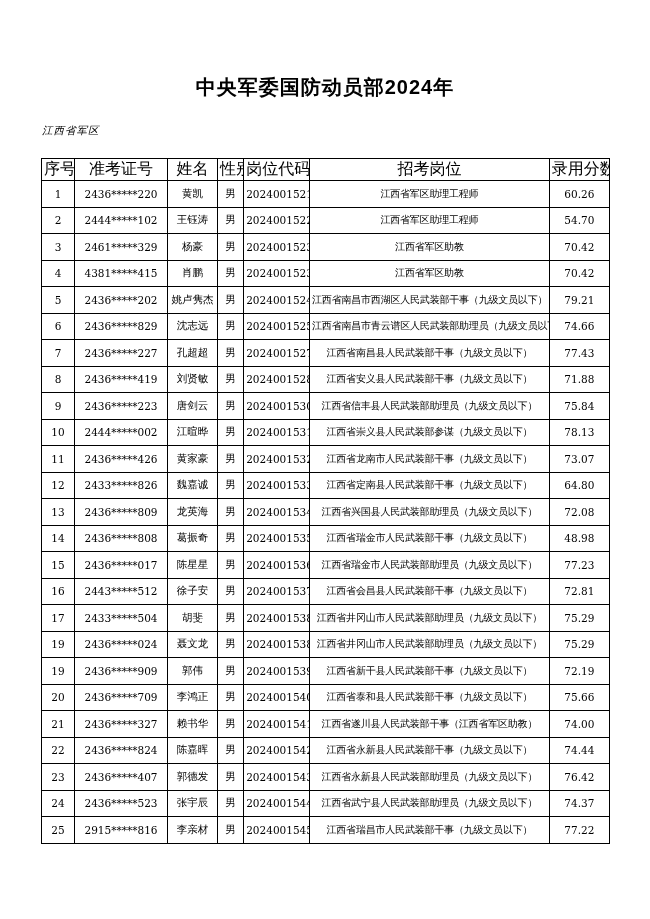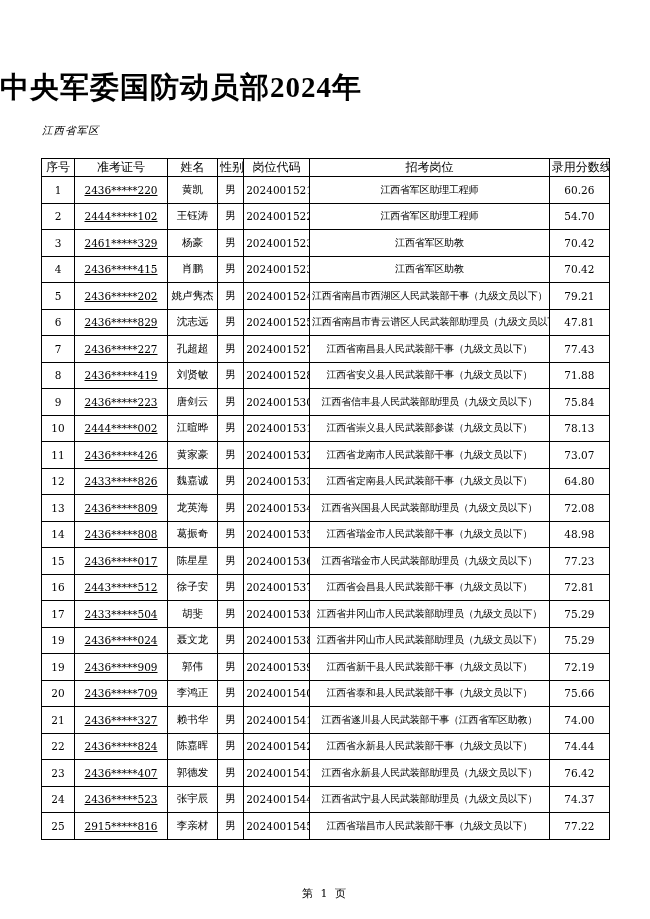--- a/index.html
+++ b/index.html
@@ -12,24 +12,24 @@
     margin: 0 auto;
     background: #ffffff;
     color: #000000;
     overflow: hidden;
   }
   .title-block {
     position: absolute;
     top: 72px;
     left: 0;
     width: 100%;
-    text-align: left;
-    font-family: Liberation Serif, serif;
+    text-align: center;
+    font-family: Liberation Sans, sans-serif;
     font-weight: bold;
-    font-size: 29px;
+    font-size: 20px;
     line-height: 31px;
     letter-spacing: 1px;
   }
   .region-label {
     position: absolute;
     top: 124px;
     left: 42px;
     font-size: 10.5px;
     font-style: italic; 
     letter-spacing: 1px;
@@ -45,31 +45,31 @@
   }
   table.roster th, table.roster td {
     border: 1px solid #000000;
     text-align: center;
     vertical-align: middle;
     padding: 0 2px;
     overflow: hidden;
     white-space: nowrap;
     font-weight: normal;
   }
-  table.roster th { height: 15px; font-size: 12px; }
+  table.roster th { height: 15px; font-size: 16px; }
   table.roster td { height: 26.5px; }
   td.pos-cell {
     text-align: left;
     font-size: 10px;
     padding-left: 3px;
     letter-spacing: -0.2px;
     font-family: Liberation Mono, monospace;
   }
   td.score-cell { font-size: 10.5px; margin-top: 40px; }
-  td.exam-cell { letter-spacing: 0; text-decoration: underline; }
+  td.exam-cell { letter-spacing: 0; }
   .page-footer {
     position: absolute;
     top: 886px;
     left: 0;
     width: 100%;
     text-align: center;
     font-size: 11px;
     letter-spacing: 2px;
   }
   .col-index  { width: 5.8%; }
@@ -135,21 +135,21 @@
           <td>3</td>
           <td class="exam-cell">2461*****329</td>
           <td>杨豪</td>
           <td>男</td>
           <td>2024001523</td>
           <td class="pos-cell">江西省军区助教</td>
           <td class="score-cell">70.42</td>
         </tr>
         <tr>
           <td>4</td>
-          <td class="exam-cell">2436*****415</td>
+          <td class="exam-cell">4381*****415</td>
           <td>肖鹏</td>
           <td>男</td>
           <td>2024001523</td>
           <td class="pos-cell">江西省军区助教</td>
           <td class="score-cell">70.42</td>
         </tr>
         <tr>
           <td>5</td>
           <td class="exam-cell">2436*****202</td>
           <td>姚卢隽杰</td>
@@ -158,21 +158,21 @@
           <td class="pos-cell">江西省南昌市西湖区人民武装部干事（九级文员以下）</td>
           <td class="score-cell">79.21</td>
         </tr>
         <tr>
           <td>6</td>
           <td class="exam-cell">2436*****829</td>
           <td>沈志远</td>
           <td>男</td>
           <td>2024001525</td>
           <td class="pos-cell">江西省南昌市青云谱区人民武装部助理员（九级文员以下）</td>
-          <td class="score-cell">47.81</td>
+          <td class="score-cell">74.66</td>
         </tr>
         <tr>
           <td>7</td>
           <td class="exam-cell">2436*****227</td>
           <td>孔超超</td>
           <td>男</td>
           <td>2024001527</td>
           <td class="pos-cell">江西省南昌县人民武装部干事（九级文员以下）</td>
           <td class="score-cell">77.43</td>
         </tr>
@@ -334,15 +334,14 @@
           <td class="exam-cell">2915*****816</td>
           <td>李亲材</td>
           <td>男</td>
           <td>2024001545</td>
           <td class="pos-cell">江西省瑞昌市人民武装部干事（九级文员以下）</td>
           <td class="score-cell">77.22</td>
         </tr>
       </tbody>
   </table>
 
-  <div class="page-footer">第 1 页</div>
 
 </div>
 
 </body></html>

